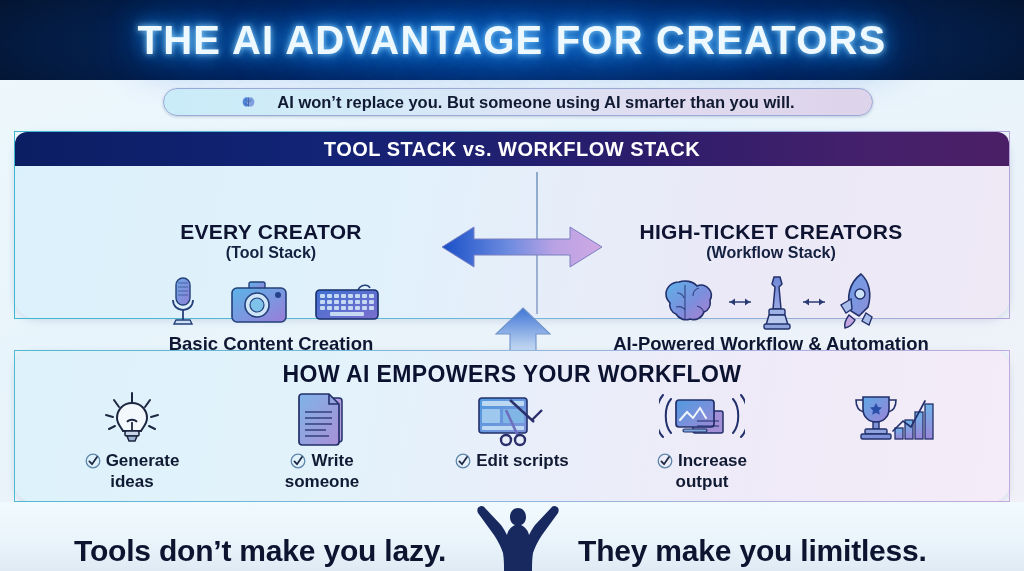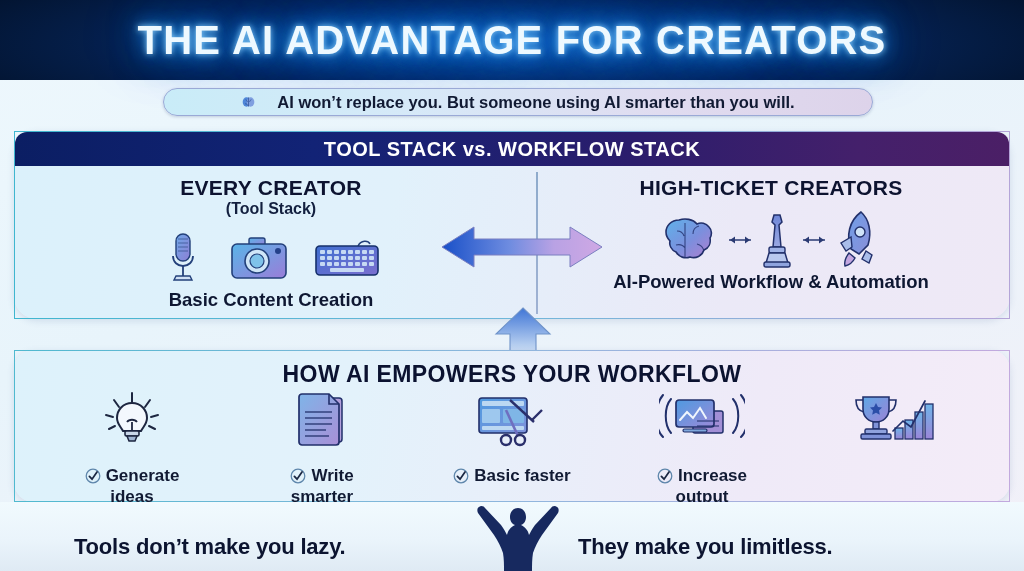--- a/index.html
+++ b/index.html
@@ -60,21 +60,21 @@
   #divider {
     position:absolute; left:521px; top:40px; width:1.6px; height:142px;
     background:linear-gradient(180deg,#7f9fc4,#93a7cc);
     opacity:.85;
   }
 
   .col { position:absolute; top:44px; width:480px; text-align:center; }
   #col-left  { left:16px; }
   #col-right { left:516px; }
 
-  .col-title { font-size:21px; font-weight:bold; color:#0d1330; letter-spacing:.3px; }
+  .col-title { font-size:21px; font-weight:bold; color:#0d1330; letter-spacing:.3px;margin-top:44px; }
   .col-sub   { font-size:16px; font-weight:bold; color:#13203f; margin-top:0; }
 
   .icon-row {
     margin-top:9px; display:flex; align-items:center; justify-content:center; gap:26px; height:62px;
   }
   #col-right .icon-row { gap:4px; }
   .col-foot { margin-top:0; font-size:18.5px; font-weight:bold; color:#0e1732; }
 
   
   #bi-arrow { position:absolute; left:440px; top:222px; width:164px; height:50px; }
@@ -94,34 +94,34 @@
     position:absolute; left:0; top:10px; width:100%; text-align:center;
     font-size:23px; font-weight:bold; color:#0b1230; letter-spacing:.4px;
   }
   #benefits {
     position:absolute; left:0; top:40px; width:100%; height:108px;
     display:flex; align-items:flex-start; justify-content:space-around; padding:0 22px;
   }
   .benefit { width:186px; text-align:center; }
   .benefit-icon { height:58px; display:flex; align-items:center; justify-content:center; }
   .benefit-label {
-    margin-top:18px; font-size:17px; font-weight:bold; color:#111a33; line-height:1.06;
+    margin-top:3px; font-size:17px; font-weight:bold; color:#111a33; line-height:1.06;
     display:inline-block; position:relative; padding-left:0;text-align:center;
   }
   .benefit-line1 { display:inline-flex; align-items:center; gap:5px; justify-content:center; }
   .chk { width:16px; height:16px; flex:0 0 auto; }
 
   
   #caption-zone {
     position:absolute; left:0; top:502px; width:1024px; height:69px;
     background:linear-gradient(180deg,#f1fafe 0%,#eaf4fb 55%,#dfeaf4 100%);
   }
   #silhouette { position:absolute; left:443px; top:0px; width:150px; height:69px; }
   .caption-text {
-    position:absolute; top:32px; font-size:22px; font-weight:bold;
+    position:absolute; top:32px; font-size:30px; font-weight:bold;
     color:#0c1430; white-space:nowrap; letter-spacing:-.2px;
   }
   #caption-left  { left:74px; }
   #caption-right { left:578px; }
 </style>
 </head>
 <body>
 
 <div id="banner">
   <div id="banner-title">THE AI ADVANTAGE FOR CREATORS</div>
@@ -219,20 +219,21 @@
           <rect x="16" y="30" width="34" height="4" rx="1"></rect>
         </g>
       </svg>
 
     </div>
     <div class="col-foot">Basic Content Creation</div>
   </div>
 
   <div class="col" id="col-right">
     <div class="col-title">HIGH-TICKET CREATORS</div>
+    <div class="col-sub">(Workflow Stack)</div>
     <div class="icon-row">
 
       <svg width="56" height="52" viewBox="0 0 56 52">
         <defs>
             <linearGradient id="gb" x1="0" y1="0" x2="1" y2="1">
           <stop offset="0" stop-color="#5fb2ea"></stop>
               <stop offset=".55" stop-color="#7b8fdd"></stop>
           <stop offset="1" stop-color="#b07fd0"></stop>
             </linearGradient>
           </defs>
@@ -365,21 +366,21 @@
         </svg>
       </div>
       <div class="benefit-label">
         <span class="benefit-line1">
           <svg class="chk" viewBox="0 0 20 20">
             <circle cx="10" cy="10" r="8.5" fill="none" stroke="#5e86ab" stroke-width="1.6"></circle>
             <path d="M5.5 10.5 8.8 14 15 5" fill="none" stroke="#1b2742" stroke-width="2.2" stroke-linecap="round"></path>
           </svg>
           <span>Write</span>
         </span><br>
-        <span>smarter</span>
+        <span>someone</span>
       </div>
     </div>
 
     <div class="benefit">
       <div class="benefit-icon">
         <svg width="72" height="56" viewBox="0 0 72 56">
           <defs>
               <linearGradient id="gv" x1="0" y1="0" x2="1" y2="1">
             <stop offset="0" stop-color="#4f9ae0"></stop>
                 <stop offset="1" stop-color="#7f93db"></stop>
@@ -396,21 +397,21 @@
           <circle cx="30" cy="48" r="5" fill="none" stroke="#2a2f6b" stroke-width="2.4"></circle>
           <circle cx="44" cy="48" r="5" fill="none" stroke="#2a2f6b" stroke-width="2.4"></circle>
         </svg>
       </div>
       <div class="benefit-label">
         <span class="benefit-line1">
           <svg class="chk" viewBox="0 0 20 20">
             <circle cx="10" cy="10" r="8.5" fill="none" stroke="#5e86ab" stroke-width="1.6"></circle>
             <path d="M5.5 10.5 8.8 14 15 5" fill="none" stroke="#1b2742" stroke-width="2.2" stroke-linecap="round"></path>
           </svg>
-          <span>Basic faster</span>
+          <span>Edit scripts</span>
         </span><br>
         <span></span>
       </div>
     </div>
 
     <div class="benefit">
       <div class="benefit-icon">
         <svg width="86" height="54" viewBox="0 0 86 54">
           <defs>
               <linearGradient id="gs" x1="0" y1="0" x2="1" y2="1">

